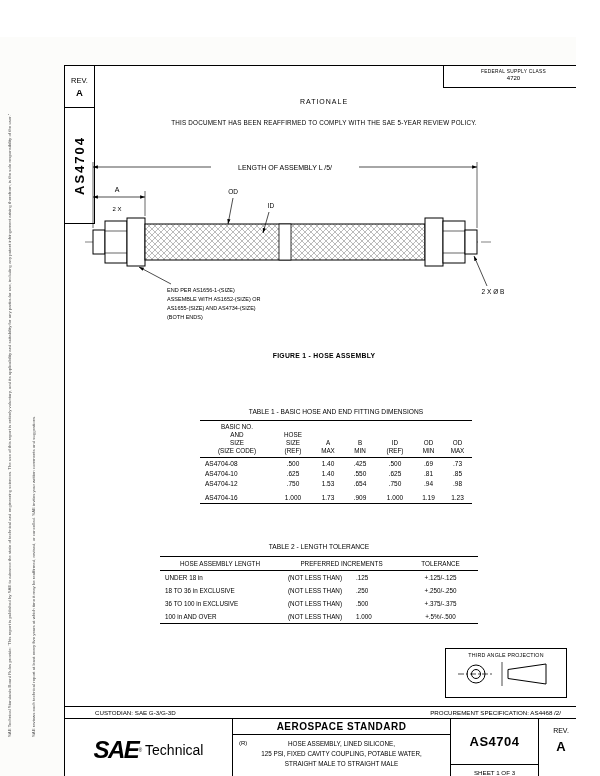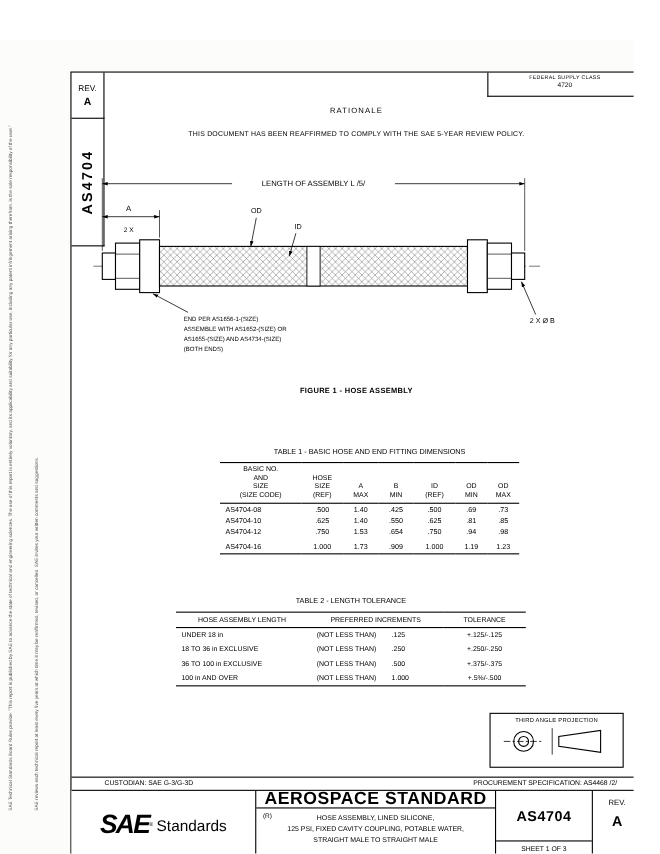--- a/index.html
+++ b/index.html
@@ -59,21 +59,21 @@
 
   
   .cust-bar { position:absolute; left:0; right:0; top:640px; height:12px; border-top:1px solid #000; display:flex; justify-content:space-between; align-items:center; padding:0 22px 0 30px; font-size:6.2px; }
   .title-block { position:absolute; left:0; right:0; top:652px; bottom:0; border-top:1.3px solid #000; display:grid; grid-template-columns:168px 1fr 88px 44px; background:#fff; }
   .tb-cell { border-right:1.3px solid #000; position:relative; }
   .tb-cell:last-child { border-right:none; }
   .logo-cell { display:flex; align-items:center; justify-content:center; }
   .logo-sae { font-size:24px; font-weight:900; font-style:italic; letter-spacing:-1.5px; }
   .logo-reg { font-size:5px; vertical-align:super; }
   .logo-aero { font-size:14px; margin-left:3px; }
-  .as-head { height:16px; line-height:16px; border-bottom:1.2px solid #000; text-align:center; font-weight:bold; font-size:16px; letter-spacing:0.5px; }
+  .as-head { height:16px; line-height:16px; border-bottom:1.2px solid #000; text-align:center; font-weight:bold; font-size:10px; letter-spacing:0.5px; }
   .as-body { position:relative; padding-top:4px; }
   .r-mark { position:absolute; left:6px; top:5px; font-size:6px; }
   .as-title { text-align:center; font-size:6.3px; line-height:1.55; white-space:pre-line; }
   .num-cell { display:flex; flex-direction:column; }
   .doc-num { flex:1; display:flex; align-items:center; justify-content:center; font-weight:bold; font-size:13px; border-bottom:1px solid #000; letter-spacing:0.5px; }
   .sheet { height:16px; line-height:16px; text-align:center; font-size:6.2px; }
   .rev-cell { display:flex; flex-direction:column; align-items:center; padding-top:8px; }
   .rev-cell .l { font-size:7px; }
   .rev-cell .v { font-size:13px; font-weight:bold; margin-top:5px; }
 
@@ -308,21 +308,21 @@
 
     <div class="cust-bar">
       <span>CUSTODIAN: SAE G-3/G-3D</span>
       <span>PROCUREMENT SPECIFICATION: AS4468 /2/</span>
     </div>
 
     <div class="title-block">
       <div class="tb-cell logo-cell">
         <span class="logo-sae">SAE</span>
         <span class="logo-reg">®</span>
-        <span class="logo-aero">Standards</span>
+        <span class="logo-aero">Technical</span>
       </div>
       <div class="tb-cell">
         <div class="as-head">AEROSPACE STANDARD</div>
         <div class="as-body">
           <span class="r-mark">(R)</span>
           <div class="as-title">HOSE ASSEMBLY, LINED SILICONE,
 125 PSI, FIXED CAVITY COUPLING, POTABLE WATER,
 STRAIGHT MALE TO STRAIGHT MALE</div>
         </div>
       </div>

